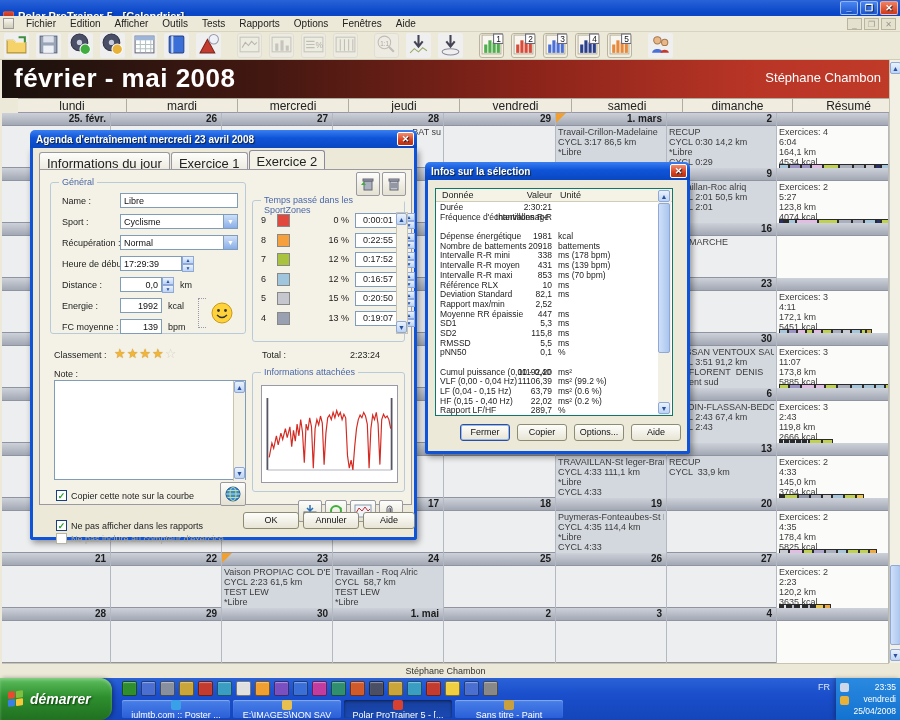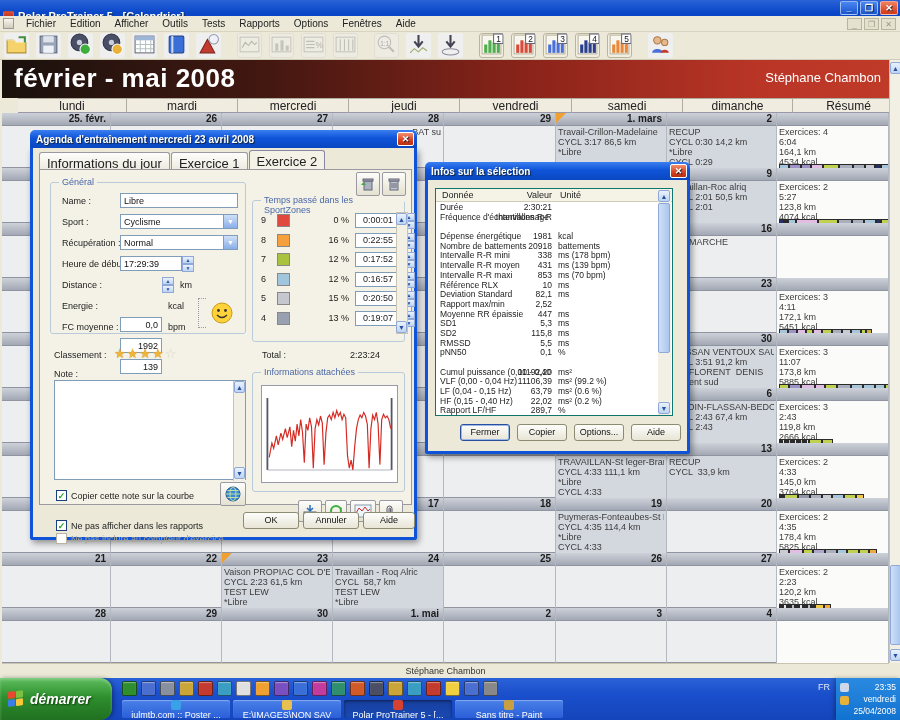--- a/index.html
+++ b/index.html
@@ -77,21 +77,21 @@
   #agenda { left:30px; top:148px; width:387px; height:392px; }
   .tabs { position:absolute; left:6px; top:4px; display:flex; }
   .tab { font-size:13px; color:#222; padding:3px 7px 2px; border:1px solid #9a98a0; border-bottom:none; border-radius:3px 3px 0 0;
     background:linear-gradient(#fdfdfb,#e8e5d6); margin-right:1px; }
   .tab.active { background:#f4f2e6; position:relative; top:-2px; padding-bottom:4px; border-color:#8a88a0; }
   .tabpage { position:absolute; left:6px; top:21px; width:373px; height:336px; background:#f4f2e6; border:1px solid #9a98a0; }
   .grp-box { position:absolute; border:1px solid #b9cbd9; border-radius:3px; }
   .grp-lab { position:absolute; top:-6px; left:8px; background:#f4f2e6; font-size:9px; color:#4a67a8; padding:0 3px; }
   .flab { position:absolute; font-size:9px; color:#222; }
   .fin { position:absolute; background:#fff; border:1px solid #7f9db9; font-size:9px; color:#111; padding:1px 3px; height:15px; line-height:12px; }
-  .fin.num { text-align:right;margin-top:40px; }
+  .fin.num { text-align:right; }
   .combo-btn { position:absolute; width:15px; height:15px; background:linear-gradient(#cfe0f8,#88aee8); border:1px solid #7f9db9; color:#fff;
     font-size:7px; text-align:center; line-height:14px; }
   .spin { position:absolute; width:12px; height:15px; display:flex; flex-direction:column; }
   .spin div { flex:1; background:linear-gradient(#eaf2fc,#bcd4f2); border:1px solid #8fa8d8; font-size:5px; color:#2a4f9e; text-align:center; line-height:6px; }
   .stars { position:absolute; font-size:13px; letter-spacing:1px; color:#f0b63c; text-shadow:0 0 1px #b07818; }
   .stars .off { color:#d8d4c4; text-shadow:none; }
   .note { position:absolute; background:#fff; border:1px solid #7f9db9; }
   .vsb { position:absolute; width:12px; background:#f2f0e4; }
   .cbrow { position:absolute; display:flex; align-items:center; font-size:9px; color:#222; gap:4px; }
   .cbx { width:11px; height:11px; background:#fff; border:1px solid #1a3f7e; font-size:9px; line-height:10px; text-align:center; color:#21a121; font-weight:bold; }

